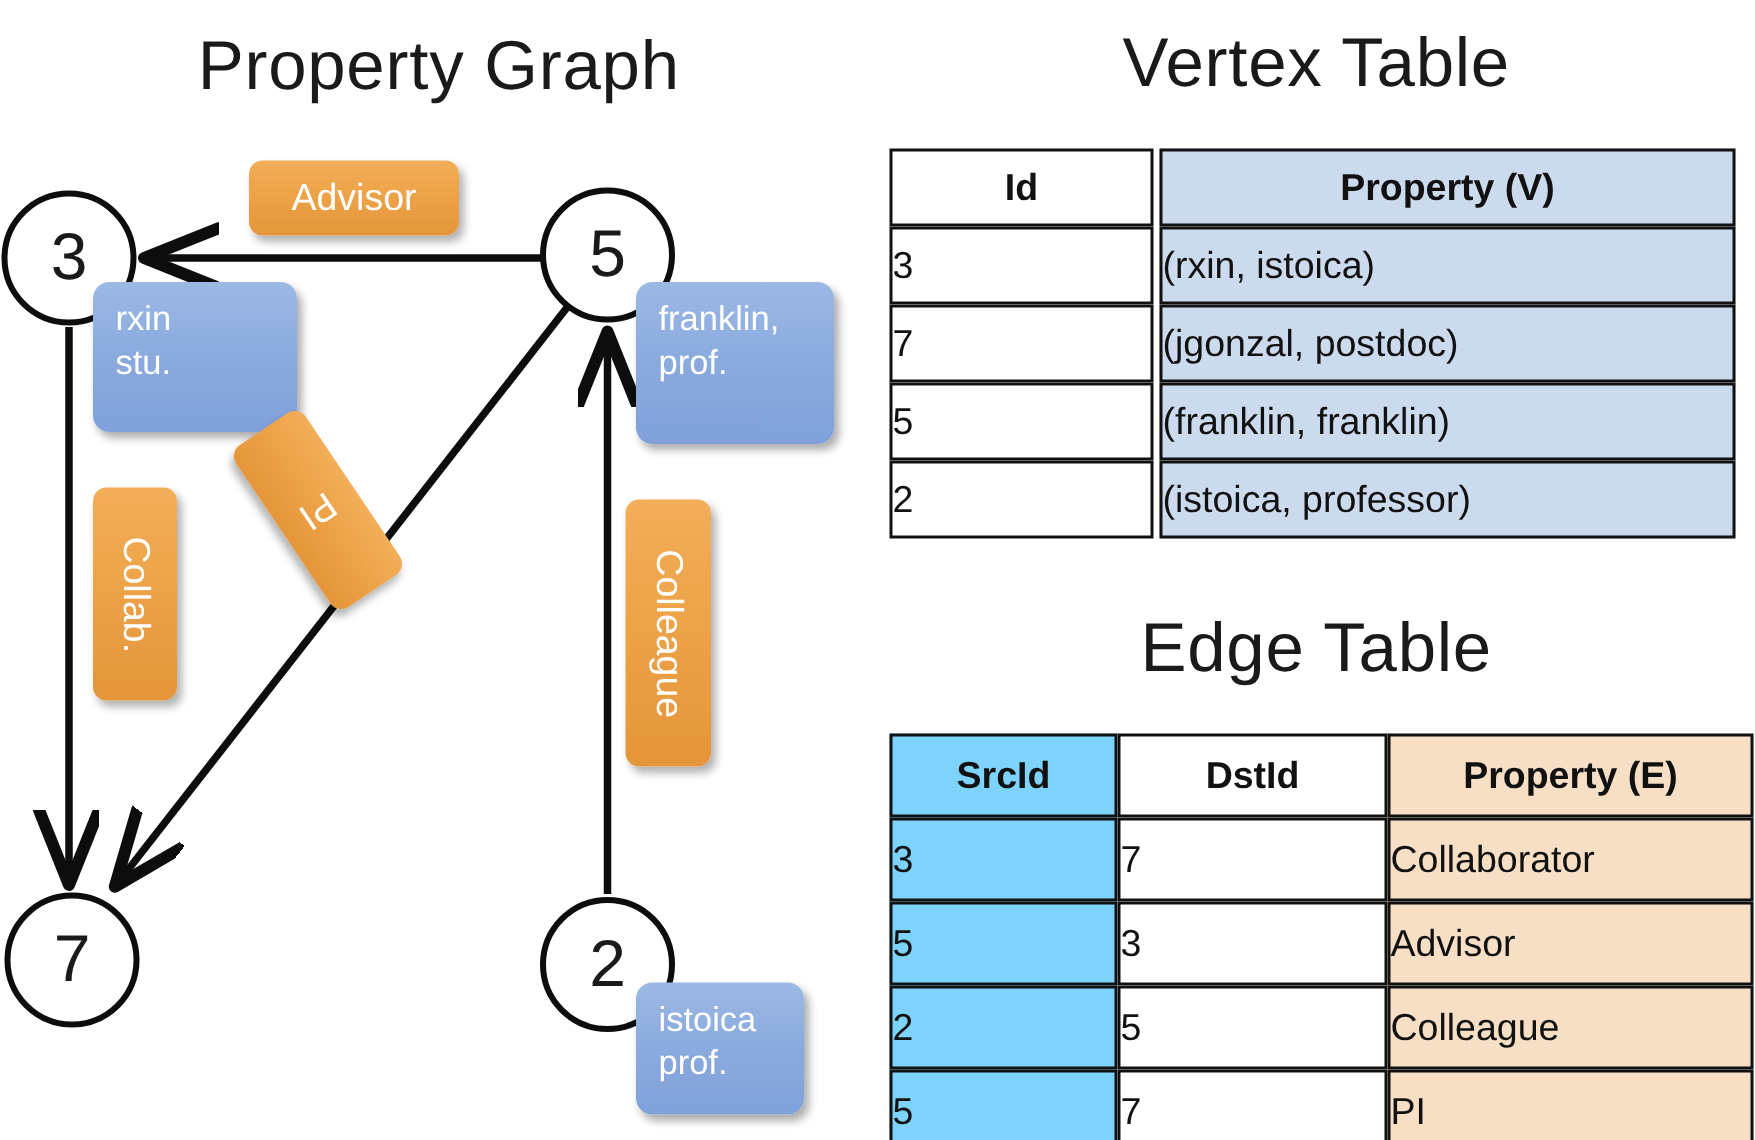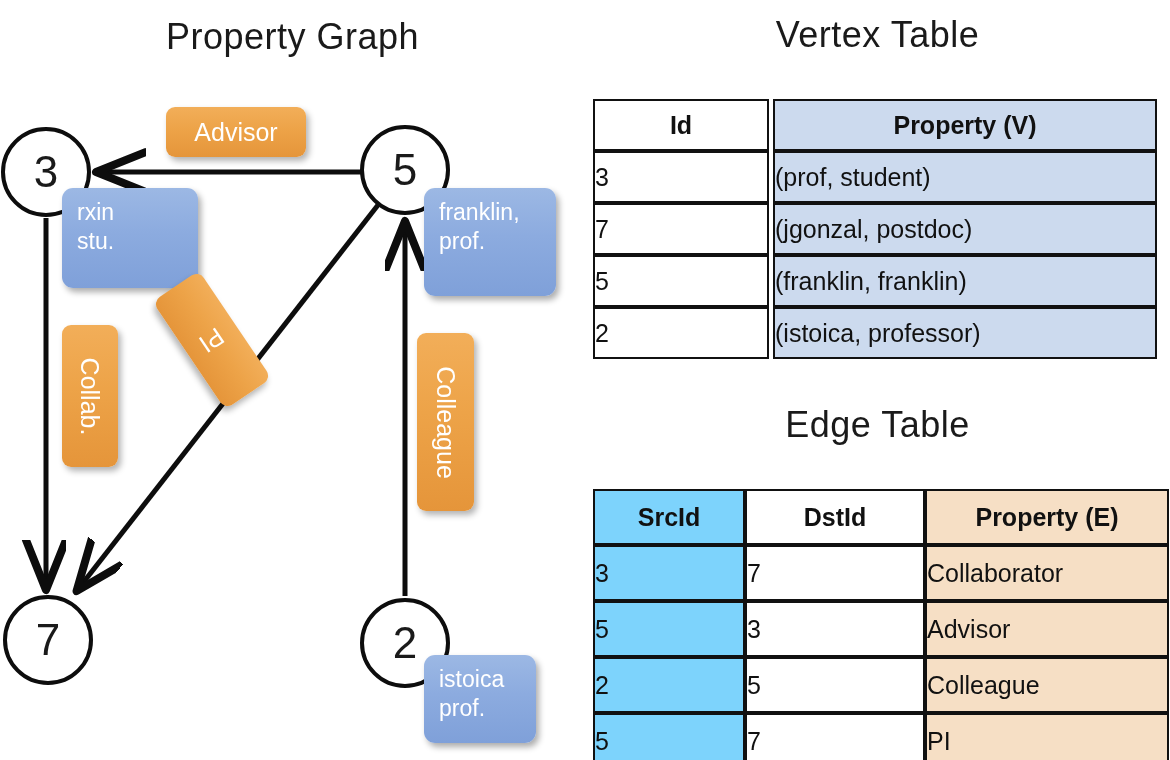--- a/index.html
+++ b/index.html
@@ -7,21 +7,21 @@
   body{
     width:1170px;height:760px;position:relative;overflow:hidden;
     font-family:"Liberation Sans", sans-serif;
     color:#000000;
     -webkit-font-smoothing:antialiased;
   }
 
   
   .title{
     position:absolute;
-    font-size:36px;
+    font-size:46px;
     font-weight:300;
     letter-spacing:0.5px;
     color:#1a1a1a;
     white-space:nowrap;
     text-align:center;
   }
   #title-property-graph{ left:0; top:16px; width:585px; }
   #title-vertex-table { left:585px; top:14px; width:585px; }
   #title-edge-table   { left:585px; top:404px; width:585px; }
 
@@ -198,21 +198,21 @@
     <tr>
       <th class="c-id">Id</th>
       <td class="gapcol"></td>
       <th class="c-prop">Property (V)</th>
     </tr>
   </thead>
   <tbody>
     <tr>
       <td class="c-id">3</td>
       <td class="gapcol"></td>
-      <td class="c-prop">(prof, student)</td>
+      <td class="c-prop">(rxin, istoica)</td>
     </tr>
     <tr>
       <td class="c-id">7</td>
       <td class="gapcol"></td>
       <td class="c-prop">(jgonzal, postdoc)</td>
     </tr>
     <tr>
       <td class="c-id">5</td>
       <td class="gapcol"></td>
       <td class="c-prop">(franklin, franklin)</td>

